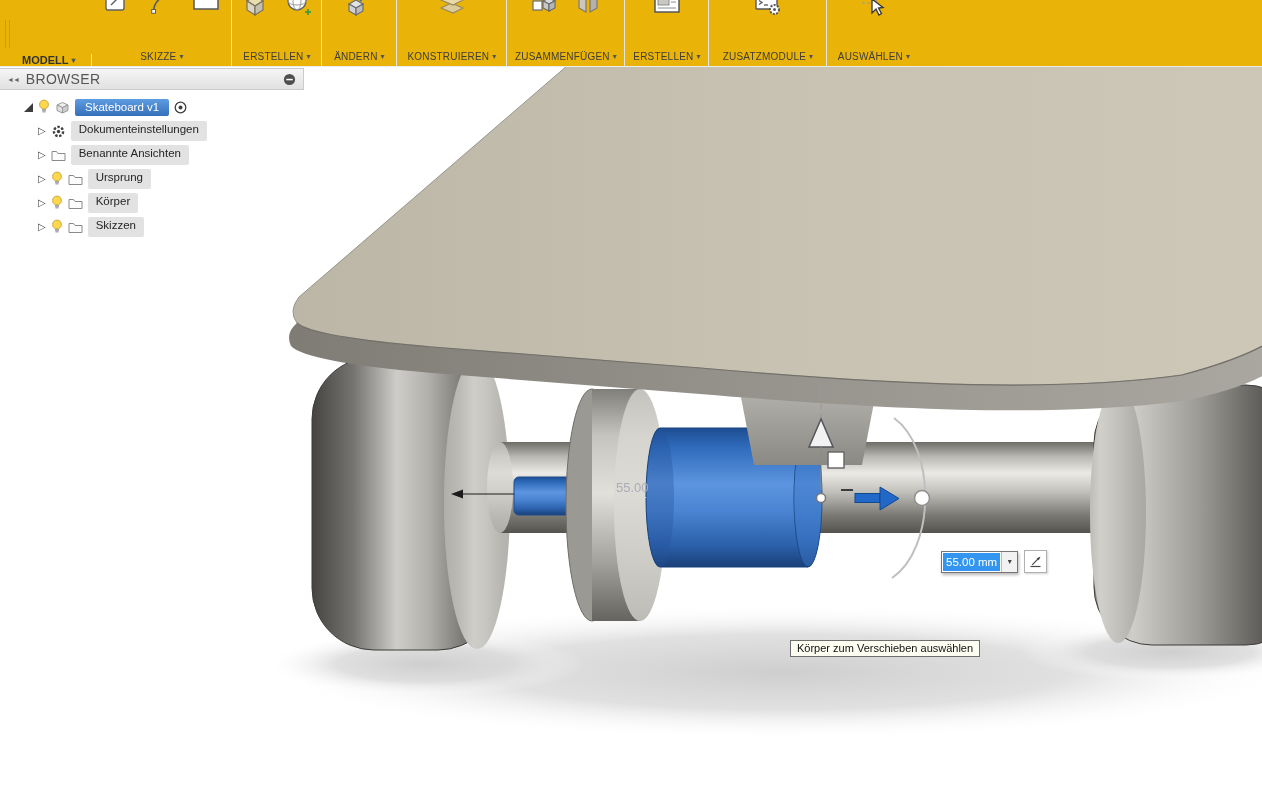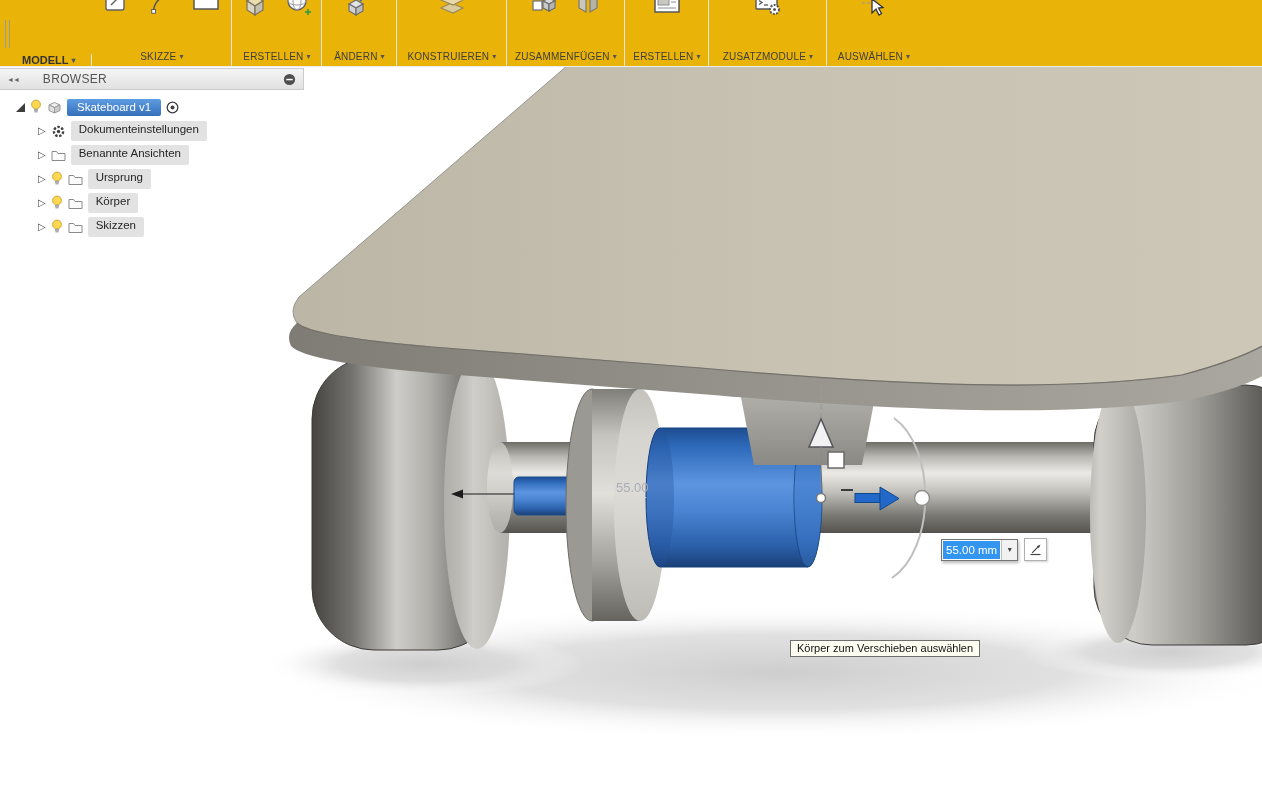--- a/index.html
+++ b/index.html
@@ -36,38 +36,38 @@
   }
   .caret{font-size:8px;color:#555;margin-left:3px;vertical-align:1px;}
   
   .browser{position:absolute;left:0;top:68px;width:304px;z-index:20;}
   .browser-header{
     height:22px;background:linear-gradient(#f5f5f5,#e1e1e1);
     border:1px solid #cbcbcb;border-left:none;
     display:flex;align-items:center;padding:0 7px;box-sizing:border-box;
   }
   .collapse{font-size:7px;color:#666;letter-spacing:-1px;margin-right:7px;cursor:default;}
-  .browser-title{font-size:12px;color:#555;flex:1;letter-spacing:.3px;margin-left:17px;}
+  .browser-title{font-size:14px;color:#555;flex:1;letter-spacing:.3px;}
   .tree{padding-top:5px;}
   .trow{display:flex;align-items:center;height:24px;gap:5px;}
-  .ind0{padding-left:16px;}
+  .ind0{padding-left:24px;}
   .ind1{padding-left:38px;}
   .tri-open{width:0;height:0;border-bottom:9px solid #3d3d3d;border-left:9px solid transparent;}
   .tri-closed{font-size:10px;color:#4a4a4a;line-height:10px;}
   .chip{
     background:rgba(223,223,223,.92);border-radius:2px;
     padding:2px 8px 6px;font-size:11.5px;color:#262626;white-space:nowrap;
   }
   .chip-root{
     background:linear-gradient(#5e9ce2,#3570bb);color:#ffffff;
     padding:2px 10px 3px;
   }
   
   .dim-input{
-    position:absolute;left:941px;top:538px;z-index:30;
+    position:absolute;left:941px;top:550px;z-index:30;
     display:flex;align-items:center;gap:6px;
   }
   .dim-box{
     display:flex;align-items:stretch;background:#ffffff;
     border:1px solid #757575;height:20px;box-shadow:1px 2px 3px rgba(0,0,0,.28);
   }
   .dim-value{
     display:flex;align-items:center;padding:0 3px;font-size:11.5px;
     background:#3296f0;color:#ffffff;margin:1px;white-space:nowrap;
   }

